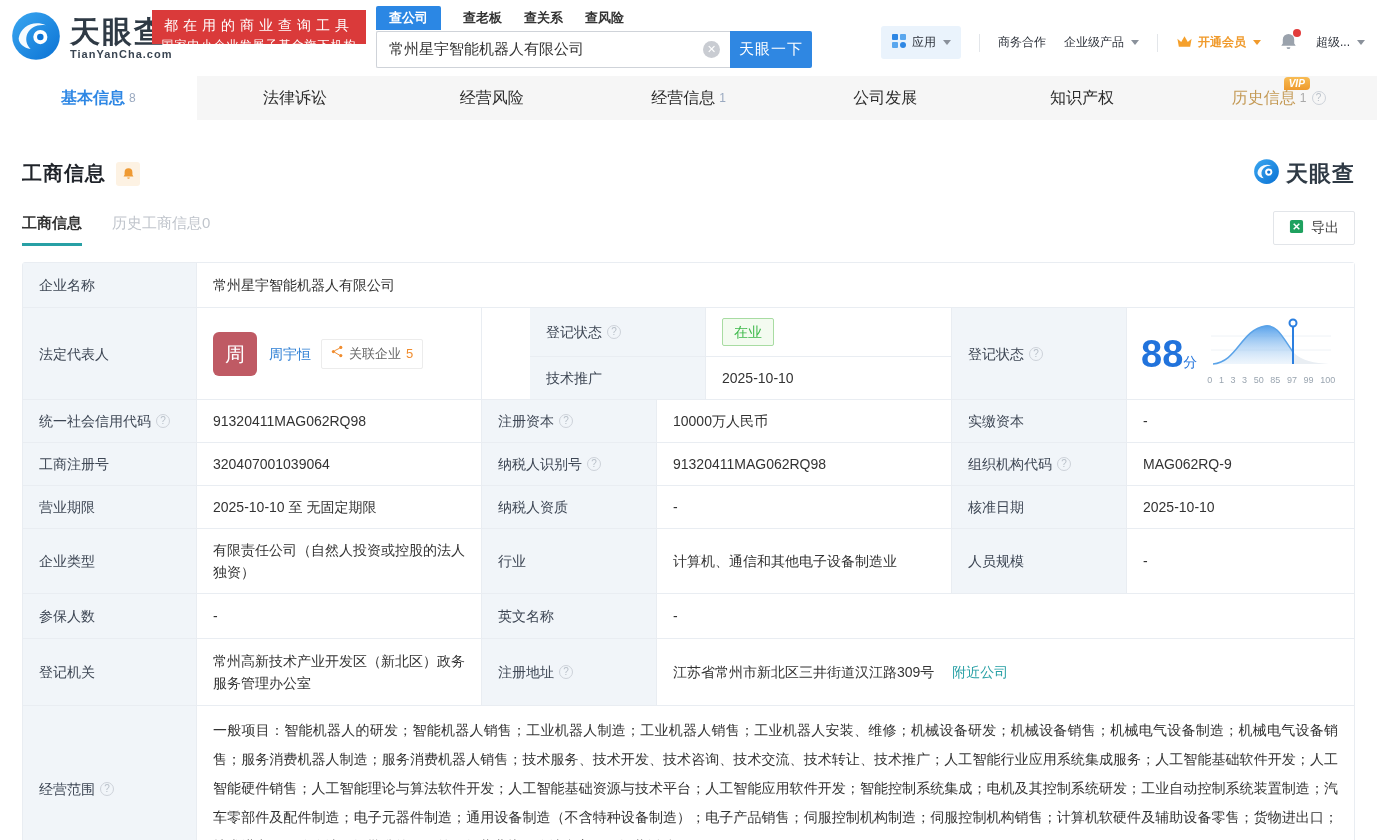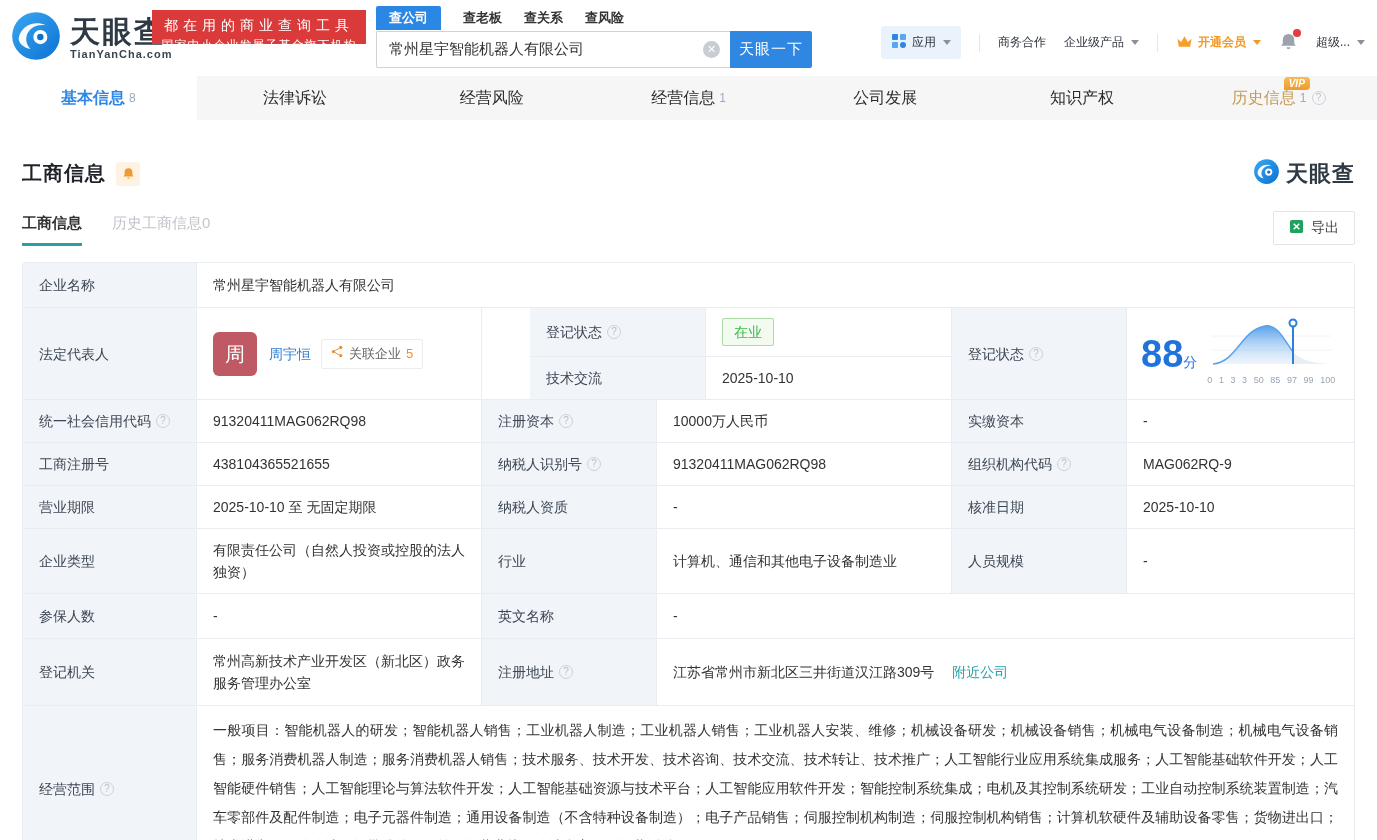--- a/index.html
+++ b/index.html
@@ -304,21 +304,21 @@
         <div class="nrow">
           <div class="cell lab">
             <span class="inlbl">登记状态</span>
             <span class="qicon"></span>
           </div>
           <div class="cell val">
             <span class="status-badge">在业</span>
           </div>
         </div>
         <div class="nrow">
-          <div class="cell lab">技术交流</div>
+          <div class="cell lab">技术推广</div>
           <div class="cell val">2025-10-10</div>
         </div>
       </div>
       <div class="cell lab">
         <span class="inlbl">登记状态</span>
         <span class="qicon"></span>
       </div>
       <div class="cell val score-val">
         <span>
           <span class="score-num">88</span><span class="score-unit">分</span>
@@ -370,21 +370,21 @@
         <span class="inlbl">注册资本</span>
         <span class="qicon"></span>
       </div>
       <div class="cell val">10000万人民币</div>
       <div class="cell lab">实缴资本</div>
       <div class="cell val">-</div>
     </div>
 
     <div class="trow">
       <div class="cell lab h42">工商注册号</div>
-      <div class="cell val">438104365521655</div>
+      <div class="cell val">320407001039064</div>
       <div class="cell lab">
         <span class="inlbl">纳税人识别号</span>
         <span class="qicon"></span>
       </div>
       <div class="cell val">91320411MAG062RQ98</div>
       <div class="cell lab">
         <span class="inlbl">组织机构代码</span>
         <span class="qicon"></span>
       </div>
       <div class="cell val">MAG062RQ-9</div>

